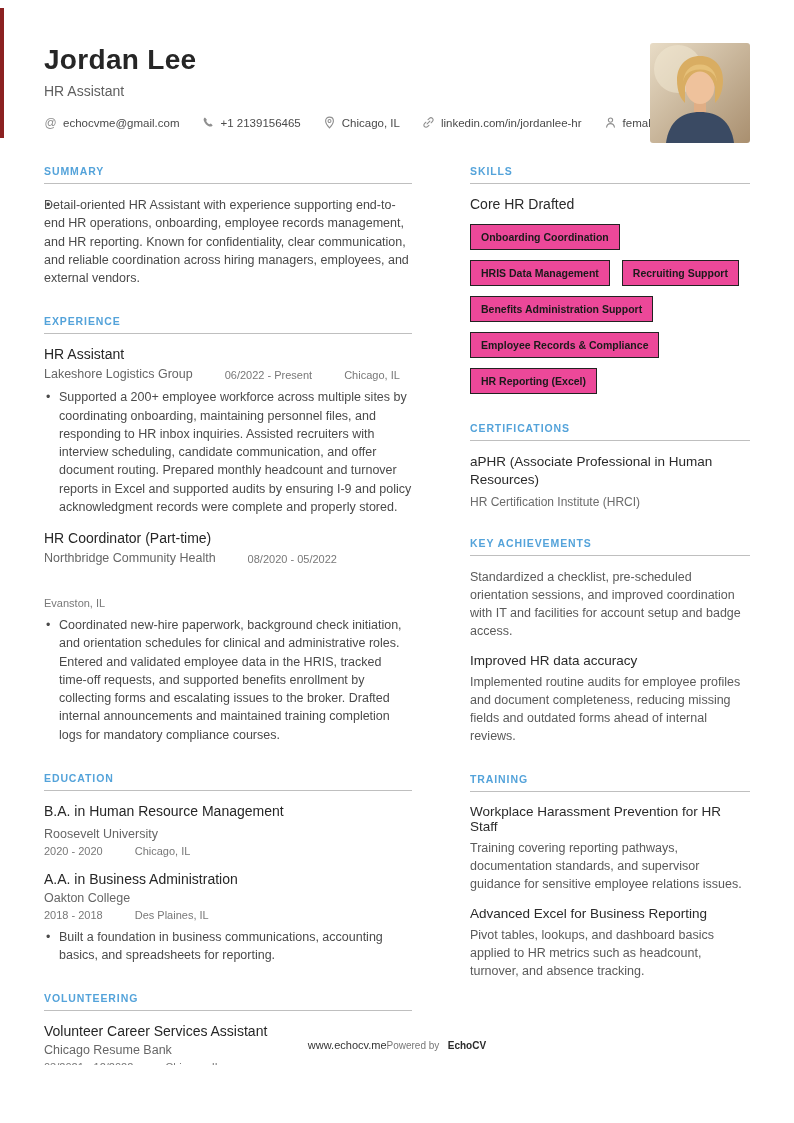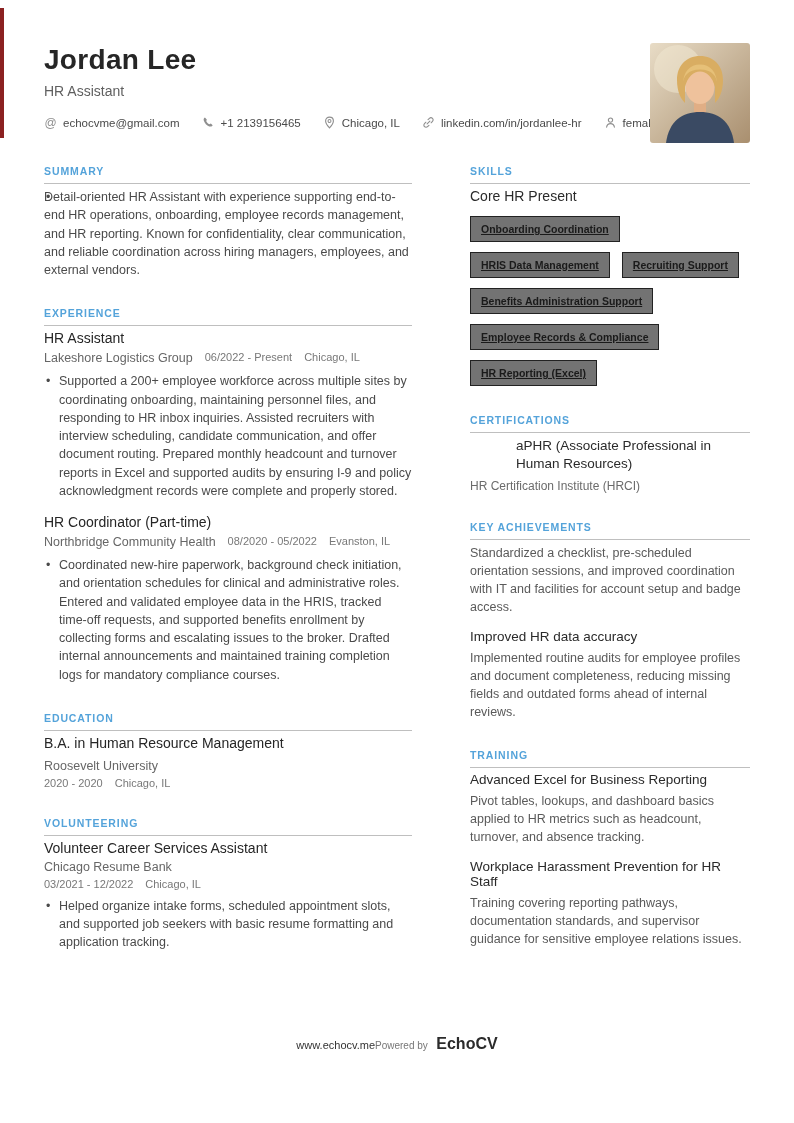--- a/index.html
+++ b/index.html
@@ -16,47 +16,47 @@
   .contact-item { display:flex; align-items:center; gap:6px; font-size:11.5px; color:#4a4a4a; }
   .contact-icon { display:inline-flex; width:13px; height:13px; align-items:center; justify-content:center; color:#8f8f8f; }
   .at-glyph { font-size:12px; color:#8f8f8f; line-height:1; }
   .photo { position:absolute; top:43px; right:44px; width:100px; height:100px; overflow:hidden; border-radius:3px; }
 
   .columns { display:flex; gap:58px; padding:0 44px; margin-top:36px; }
   .col-left { width:368px; flex:0 0 368px; }
   .col-right { flex:1; }
 
   .section { margin-bottom:28px; }
-  .sec-head { color:#54a3da; font-size:10.5px; font-weight:700; letter-spacing:0.9px; padding-bottom:6px; border-bottom:1px solid #bfbfbf; margin-bottom:4px; }
+  .sec-head { color:#54a3da; font-size:10.5px; font-weight:700; letter-spacing:0.9px; padding-bottom:6px; border-bottom:1px solid #bfbfbf; margin-bottom:12px; }
 
   .item-title { font-size:14px; font-weight:500; color:#262626; }
-  .meta-row { display:flex; align-items:flex-start; gap:12px; margin-top:5px; flex-wrap:wrap; }
+  .meta-row { display:flex; align-items:flex-end; gap:32px; margin-top:5px; flex-wrap:wrap; }
   .company { font-size:12.5px; color:#666; }
   .small-meta { font-size:11px; color:#787878; }
   .bullet { position:relative; padding-left:15px; font-size:12.5px; color:#4a4a4a; line-height:1.46; margin-top:7px; }
   .bullet::before { content:"•"; position:absolute; left:2px; color:#4a4a4a; }
   .entry { margin-bottom:14px; }
   .entry:last-child { margin-bottom:0; }
 
   .skills-group-title { font-size:14px; color:#2a2a2a; margin-bottom:12px; }
   .tags { display:flex; flex-wrap:wrap; gap:10px 12px; }
-  .tag { border:1.5px solid #222; background:#737373; padding:6px 10px; font-size:10.5px; font-weight:700; color:#1a1a1a; white-space:nowrap;text-decoration:underline; }
-
-  .cert-name { font-size:13.5px; color:#2a2a2a; line-height:1.35;margin-left:46px; }
+  .tag { border:1.5px solid #222; background:#ec4899; padding:6px 10px; font-size:10.5px; font-weight:700; color:#1a1a1a; white-space:nowrap; }
+
+  .cert-name { font-size:13.5px; color:#2a2a2a; line-height:1.35; }
   .cert-issuer { font-size:12px; color:#6b6b6b; margin-top:6px; }
 
   .rt-title { font-size:13.5px; color:#2a2a2a; margin-bottom:5px; }
   .rt-text { font-size:12.5px; color:#5a5a5a; line-height:1.44; }
   .rt-entry { margin-bottom:13px; }
   .rt-entry:last-child { margin-bottom:0; }
 
   .footer { position:absolute; left:44px; right:44px; bottom:12px; display:flex; justify-content:center; align-items:baseline; }
   .site { font-size:11px; color:#333; }
   .powered { font-size:10px; color:#777; }
-  .brand { font-size:16px; font-weight:600; color:#2b2b2b; margin-left:4px; }
+  .brand { font-size:10px; font-weight:600; color:#2b2b2b; margin-left:4px; }
 </style>
 </head>
 <body>
 
 <div class="page">
   <div class="accent-bar"></div>
 
   <div class="header">
     <div class="name">Jordan Lee</div>
     <div class="headline">HR Assistant</div>
@@ -161,20 +161,29 @@
 
         <div class="entry">
           <div class="item-title">B.A. in Human Resource Management</div>
           <div class="company" style="margin-top:8px;">Roosevelt University</div>
           <div class="meta-row" style="margin-top:4px;">
             <span class="small-meta">2020 - 2020</span>
             <span class="small-meta">Chicago, IL</span>
           </div>
         </div>
 
+        <div class="entry">
+          <div class="item-title">A.A. in Business Administration</div>
+          <div class="company" style="margin-top:4px;">Oakton College</div>
+          <div class="meta-row" style="margin-top:4px;">
+            <span class="small-meta">2018 - 2018</span>
+            <span class="small-meta">Des Plaines, IL</span>
+          </div>
+          <div class="bullet">Built a foundation in business communications, accounting basics, and spreadsheets for reporting.</div>
+        </div>
       </div>
 
       <div class="section">
         <div class="sec-head">VOLUNTEERING</div>
 
         <div class="entry">
           <div class="item-title">Volunteer Career Services Assistant</div>
           <div class="company" style="margin-top:4px;">Chicago Resume Bank</div>
           <div class="meta-row" style="margin-top:4px;">
             <span class="small-meta">03/2021 - 12/2022</span>
@@ -183,21 +192,21 @@
           <div class="bullet">Helped organize intake forms, scheduled appointment slots, and supported job seekers with basic resume formatting and application tracking.</div>
         </div>
       </div>
 
     </div>
 
     <div class="col-right">
 
       <div class="section">
         <div class="sec-head">SKILLS</div>
-        <div class="skills-group-title">Core HR Present</div>
+        <div class="skills-group-title">Core HR Drafted</div>
         <div class="tags">
           <span class="tag">Onboarding Coordination</span>
           <span class="tag">HRIS Data Management</span>
           <span class="tag">Recruiting Support</span>
           <span class="tag">Benefits Administration Support</span>
           <span class="tag">Employee Records &amp; Compliance</span>
           <span class="tag">HR Reporting (Excel)</span>
         </div>
       </div>
 
@@ -216,26 +225,26 @@
         </div>
         <div class="rt-entry">
           <div class="rt-title">Improved HR data accuracy</div>
           <div class="rt-text">Implemented routine audits for employee profiles and document completeness, reducing missing fields and outdated forms ahead of internal reviews.</div>
         </div>
       </div>
 
       <div class="section">
         <div class="sec-head">TRAINING</div>
         <div class="rt-entry">
+          <div class="rt-title">Workplace Harassment Prevention for HR Staff</div>
+          <div class="rt-text">Training covering reporting pathways, documentation standards, and supervisor guidance for sensitive employee relations issues.</div>
+        </div>
+        <div class="rt-entry">
           <div class="rt-title">Advanced Excel for Business Reporting</div>
           <div class="rt-text">Pivot tables, lookups, and dashboard basics applied to HR metrics such as headcount, turnover, and absence tracking.</div>
-        </div>
-        <div class="rt-entry">
-          <div class="rt-title">Workplace Harassment Prevention for HR Staff</div>
-          <div class="rt-text">Training covering reporting pathways, documentation standards, and supervisor guidance for sensitive employee relations issues.</div>
         </div>
       </div>
 
     </div>
   </div>
 
   <div class="footer">
     <span class="site">www.echocv.me</span>
     <span>
       <span class="powered">Powered by</span>

